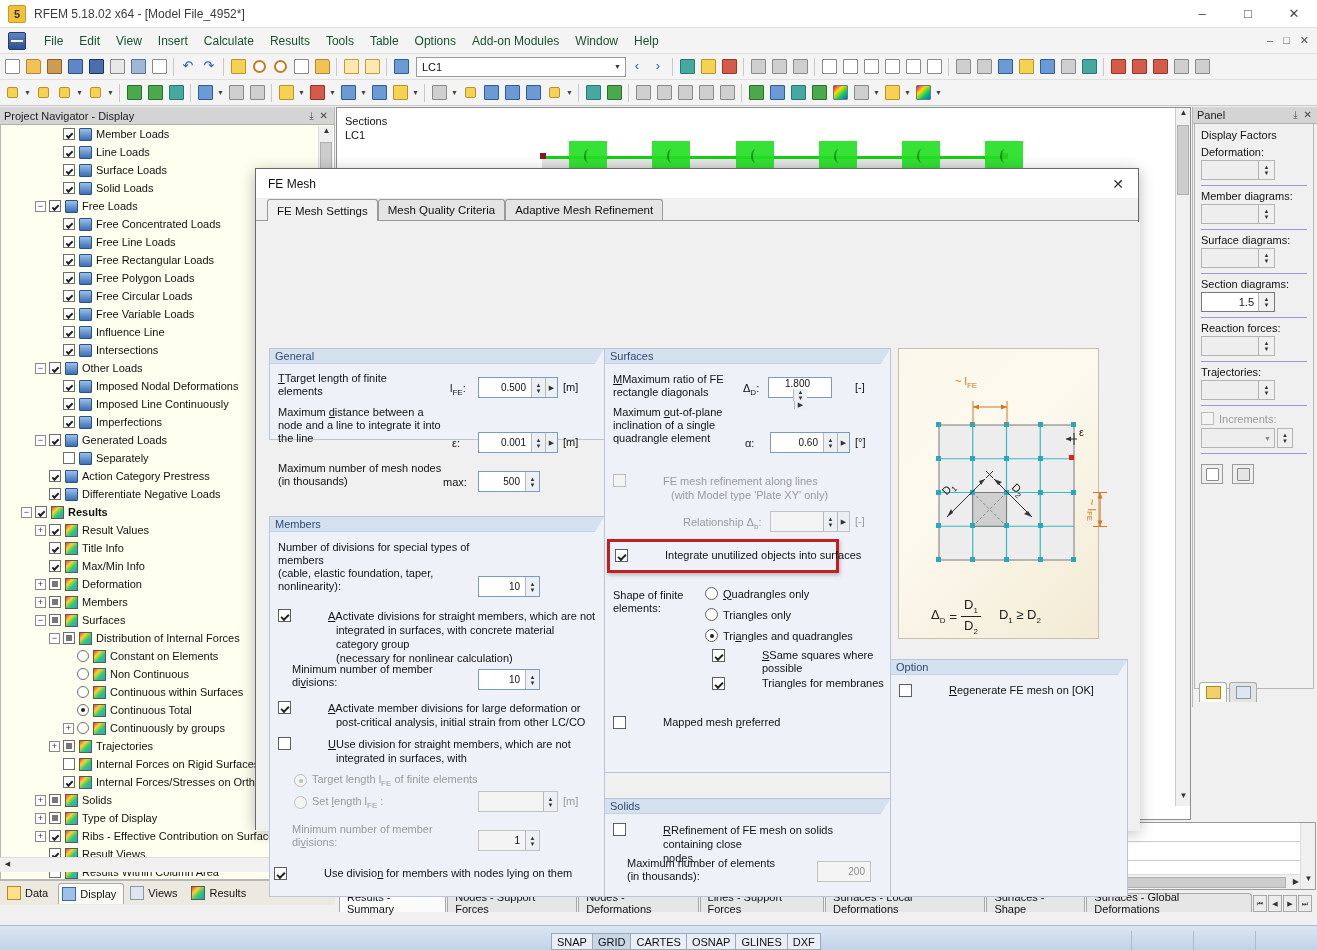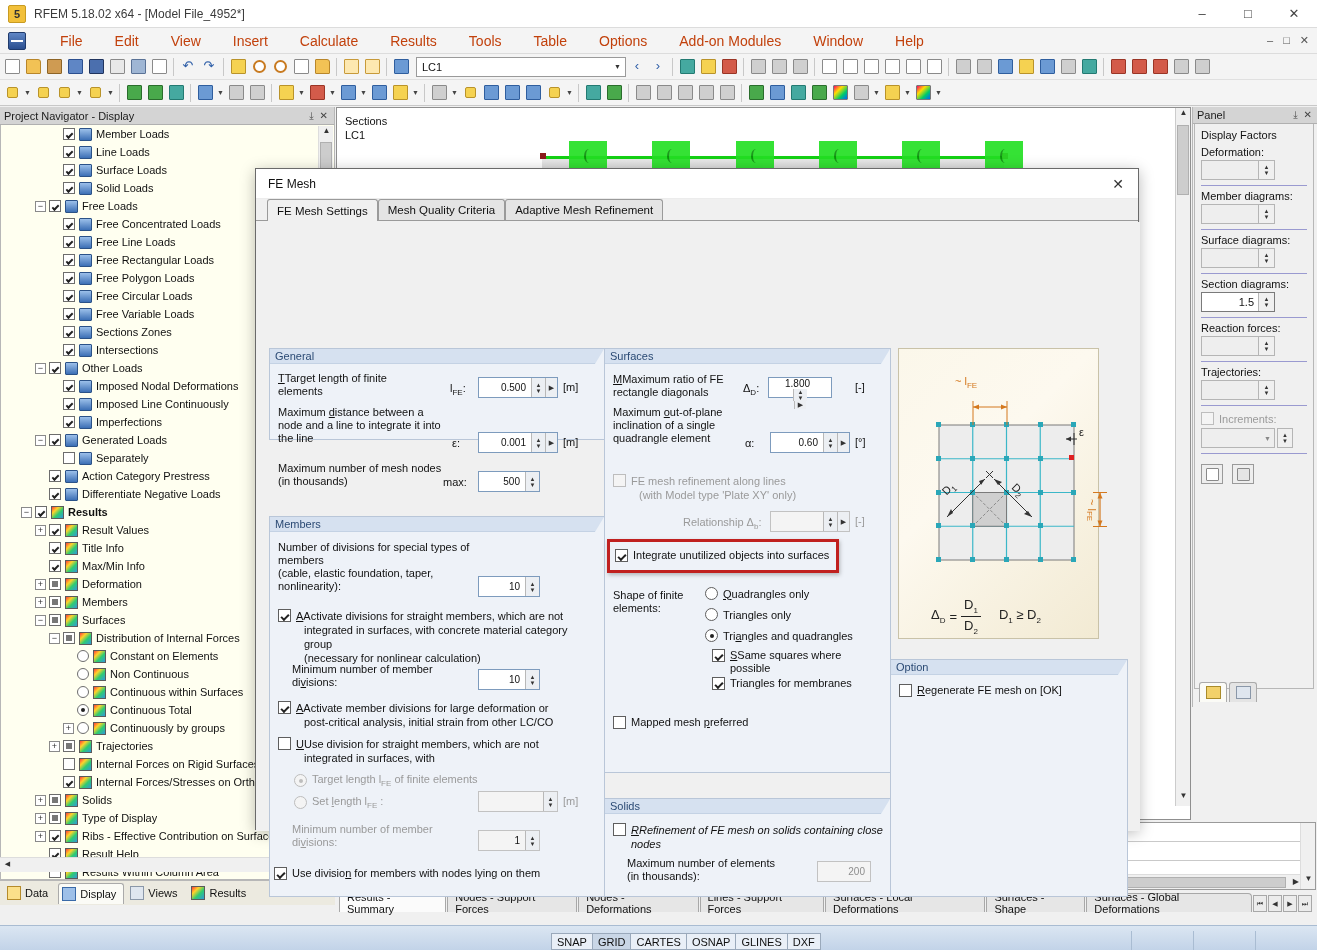--- a/index.html
+++ b/index.html
@@ -34,21 +34,21 @@
     position:absolute; top:28px; left:0; width:1317px; height:26px;
     background:#f4f4f4; border-bottom:1px solid #dcdcdc;
     display:flex; align-items:center;
   }
   .menubar .mlogo {
     width:18px;height:18px;margin-left:8px;margin-right:10px;
     background:linear-gradient(#5f86c5,#2b4f8f); border:1px solid #1f3a6b;border-radius:2px;
     position:relative;
   }
   .menubar .mlogo:after{content:"";position:absolute;left:2px;top:7px;width:12px;height:2px;background:#fff;}
-  .menu-item { padding:3px 8px; font-size:14px; color:#c2410c; cursor:default;margin-left:16px; }
+  .menu-item { padding:3px 8px; font-size:12px; color:#14532d; cursor:default; }
   .menuright { margin-left:auto; display:flex; padding-right:4px; gap:2px; color:#555; font-size:11px;}
   .menuright span{ padding:0 4px; }
 
   
   .toolbar {
     position:absolute; left:0; width:1317px; height:26px;
     background:#f4f4f4; border-bottom:1px solid #e0e0e0;
     display:flex; align-items:center; gap:1px; padding-left:2px;
   }
   .tb1 { top:54px; }
@@ -242,21 +242,21 @@
   .fld .v{ flex:1;text-align:right;padding-right:5px;font-size:10px;color:#111;}
   .fld .v.dim{ color:#8e8e8e;}
   .fld .sp{ width:14px;height:19px;background:#eceff3;border-left:1px solid #b8b8b8;
             display:flex;flex-direction:column;align-items:center;justify-content:center;color:#333;
             font-size:6px;line-height:6px;}
   .fld .sp2{ width:12px;height:19px;background:#eceff3;border-left:1px solid #b8b8b8;
              display:flex;align-items:center;justify-content:center;font-size:7px;color:#333;}
   .unit{ position:absolute;font-size:11px;color:#111;}
   .unit.dim{ color:#9a9a9a;}
 
-  .chk{ position:absolute;display:flex;align-items:flex-start;font-size:11px;color:#111;}
+  .chk{ position:absolute;display:flex;align-items:flex-start;font-size:11px;color:#111;gap:32px;}
   .chk .bx{ width:13px;height:13px;border:1px solid #5e5e5e;background:#fff;margin-right:5px;flex:0 0 auto;
             position:relative;margin-top:0px;}
   .chk .bx.on:after{ content:"";position:absolute;left:2px;top:4px;width:6px;height:3px;
                      border-left:2px solid #222;border-bottom:2px solid #222;transform:rotate(-45deg);}
   .chk.dis{ color:#9a9a9a;}
   .chk.dis .bx{ border:1px solid #bdbdbd;background:#f4f4f4;}
   .rad{ position:absolute;display:flex;align-items:center;font-size:11px;color:#111;}
   .rad .bx{ width:13px;height:13px;border:1px solid #5e5e5e;background:#fff;border-radius:50%;margin-right:5px;
             flex:0 0 auto;position:relative;}
   .rad .bx.on:after{ content:"";position:absolute;left:3.5px;top:3.5px;width:4px;height:4px;border-radius:50%;background:#222;}
@@ -668,21 +668,21 @@
           <span class="exspace"></span>
           <span class="cbx on"></span>
           <span class="ico ico-load"></span>
           <span class="tlabel">Free Variable Loads</span>
         </div>
         <div class="trow">
           <span class="ind" style="width: 46px;"></span>
           <span class="exspace"></span>
           <span class="cbx on"></span>
           <span class="ico ico-load"></span>
-          <span class="tlabel">Sections Zones</span>
+          <span class="tlabel">Influence Line</span>
         </div>
         <div class="trow">
           <span class="ind" style="width: 46px;"></span>
           <span class="exspace"></span>
           <span class="cbx on"></span>
           <span class="ico ico-load"></span>
           <span class="tlabel">Intersections</span>
         </div>
         <div class="trow">
           <span class="ind" style="width: 32px;"></span>
@@ -871,21 +871,21 @@
           <span class="expander">+</span>
           <span class="cbx on"></span>
           <span class="ico ico-res"></span>
           <span class="tlabel">Ribs - Effective Contribution on Surface/Member</span>
         </div>
         <div class="trow">
           <span class="ind" style="width: 32px;"></span>
           <span class="exspace"></span>
           <span class="cbx on"></span>
           <span class="ico ico-res"></span>
-          <span class="tlabel">Result Help</span>
+          <span class="tlabel">Result Views</span>
         </div>
         <div class="trow">
           <span class="ind" style="width: 32px;"></span>
           <span class="exspace"></span>
           <span class="cbx"></span>
           <span class="ico ico-res"></span>
           <span class="tlabel">Results Within Column Area</span>
         </div>
       <div class="navscroll">
         <div class="up">▲</div>
@@ -1311,21 +1311,21 @@
         <div class="chk" style="left:8px;top:367px;">
           <span class="bx"></span>
           <span>Mapped mesh <u>p</u>referred</span>
         </div>
       </div>
 
       <div class="grp" style="left:348px;top:576px;width:287px;height:99px;">
         <div class="grp-h" style="width:276px;">Solids</div>
         <div class="chk" style="left:8px;top:24px;width:272px;">
           <span class="bx"></span>
-          <span style="line-height:14px;font-style:italic;">
+          <span style="line-height:14px;">
             <span><u>R</u><span>Refinement of FE mesh on solids containing close</span></span><br>
             <span style="margin-left:0;display:inline-block;">nodes</span>
           </span>
         </div>
         <div class="lbl" style="left:22px;top:58px;width:180px;">
           <div>Maximum number of elements</div>
           <div>(in thousands):</div>
         </div>
         <div class="fld dis" style="left:212px;top:62px;width:54px;">
           <span class="v dim">200</span>

